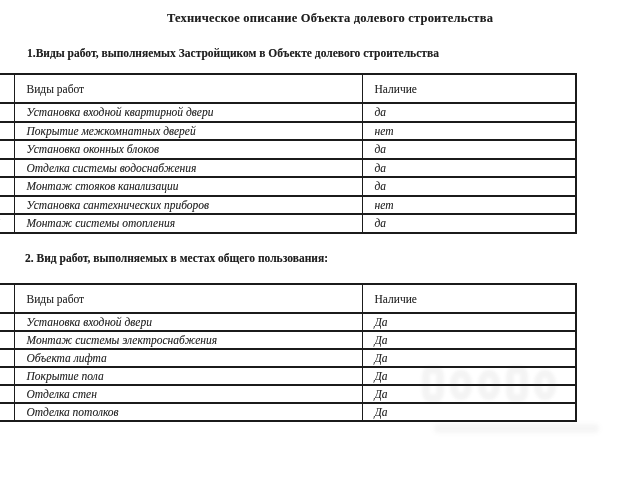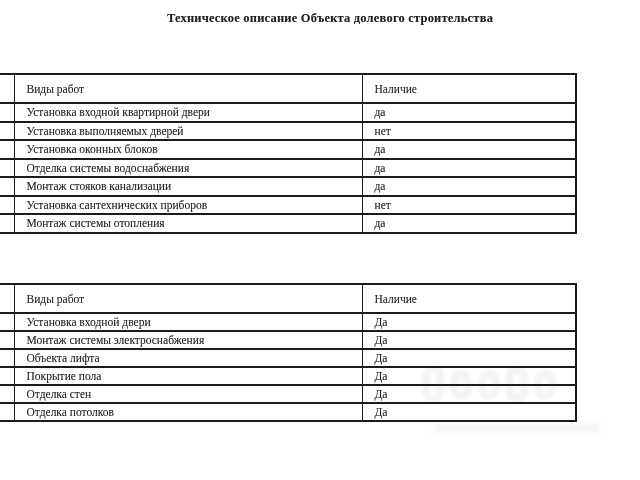--- a/index.html
+++ b/index.html
@@ -49,21 +49,21 @@
     text-align: left;
     vertical-align: middle;
     padding: 0 0 0 12px;
     color: #262626;
     text-shadow: 0 0 0.4px rgba(0,0,0,0.3);
     white-space: nowrap;
     overflow: hidden;
   }
   table.doc-table { border: 2px solid #1b1b1b; }
   table.doc-table thead th { height: 27px; }
-  table.doc-table tbody td { height: 16.5px; }
+  table.doc-table tbody td { height: 16.5px; font-style: italic; }
   #table2 tbody td { height: 16px; }
 
   td.num, th.num {
     text-align: right;
     padding: 0 4px 0 0;
   }
   th.num { padding-right: 6px; }
   td.present, th.present { padding-left: 14px; }
 
   
@@ -86,20 +86,21 @@
     filter: blur(2px);
   }
 </style>
 </head>
 <body>
 
 <div class="page">
 
   <div class="doc-title">Техническое описание Объекта долевого строительства</div>
 
+  <div class="sec-heading" id="heading-1">1.Виды работ, выполняемых Застройщиком в Объекте долевого строительства</div>
 
   <div class="tbl-wrap" id="table1-wrap">
     <table class="doc-table" id="table1">
       <colgroup>
           <col style="width:33px">
           <col style="width:348px">
           <col style="width:214px">
         </colgroup>
       <thead>
         <tr>
@@ -109,21 +110,21 @@
         </tr>
       </thead>
       <tbody id="table1-body">
           <tr>
             <td class="num">1</td>
             <td>Установка входной квартирной двери</td>
             <td class="present">да</td>
           </tr>
           <tr>
             <td class="num">2</td>
-            <td>Установка выполняемых дверей</td>
+            <td>Покрытие межкомнатных дверей</td>
             <td class="present">нет</td>
           </tr>
           <tr>
             <td class="num">3</td>
             <td>Установка оконных блоков</td>
             <td class="present">да</td>
           </tr>
           <tr>
             <td class="num">4</td>
             <td>Отделка системы водоснабжения</td>
@@ -141,20 +142,21 @@
           </tr>
           <tr>
             <td class="num">7</td>
             <td>Монтаж системы отопления</td>
             <td class="present">да</td>
           </tr>
         </tbody>
     </table>
   </div>
 
+  <div class="sec-heading" id="heading-2">2. Вид работ, выполняемых в местах общего пользования:</div>
 
   <div class="tbl-wrap" id="table2-wrap">
     <table class="doc-table" id="table2">
       <colgroup>
           <col style="width:33px">
           <col style="width:348px">
           <col style="width:214px">
         </colgroup>
       <thead>
         <tr>

